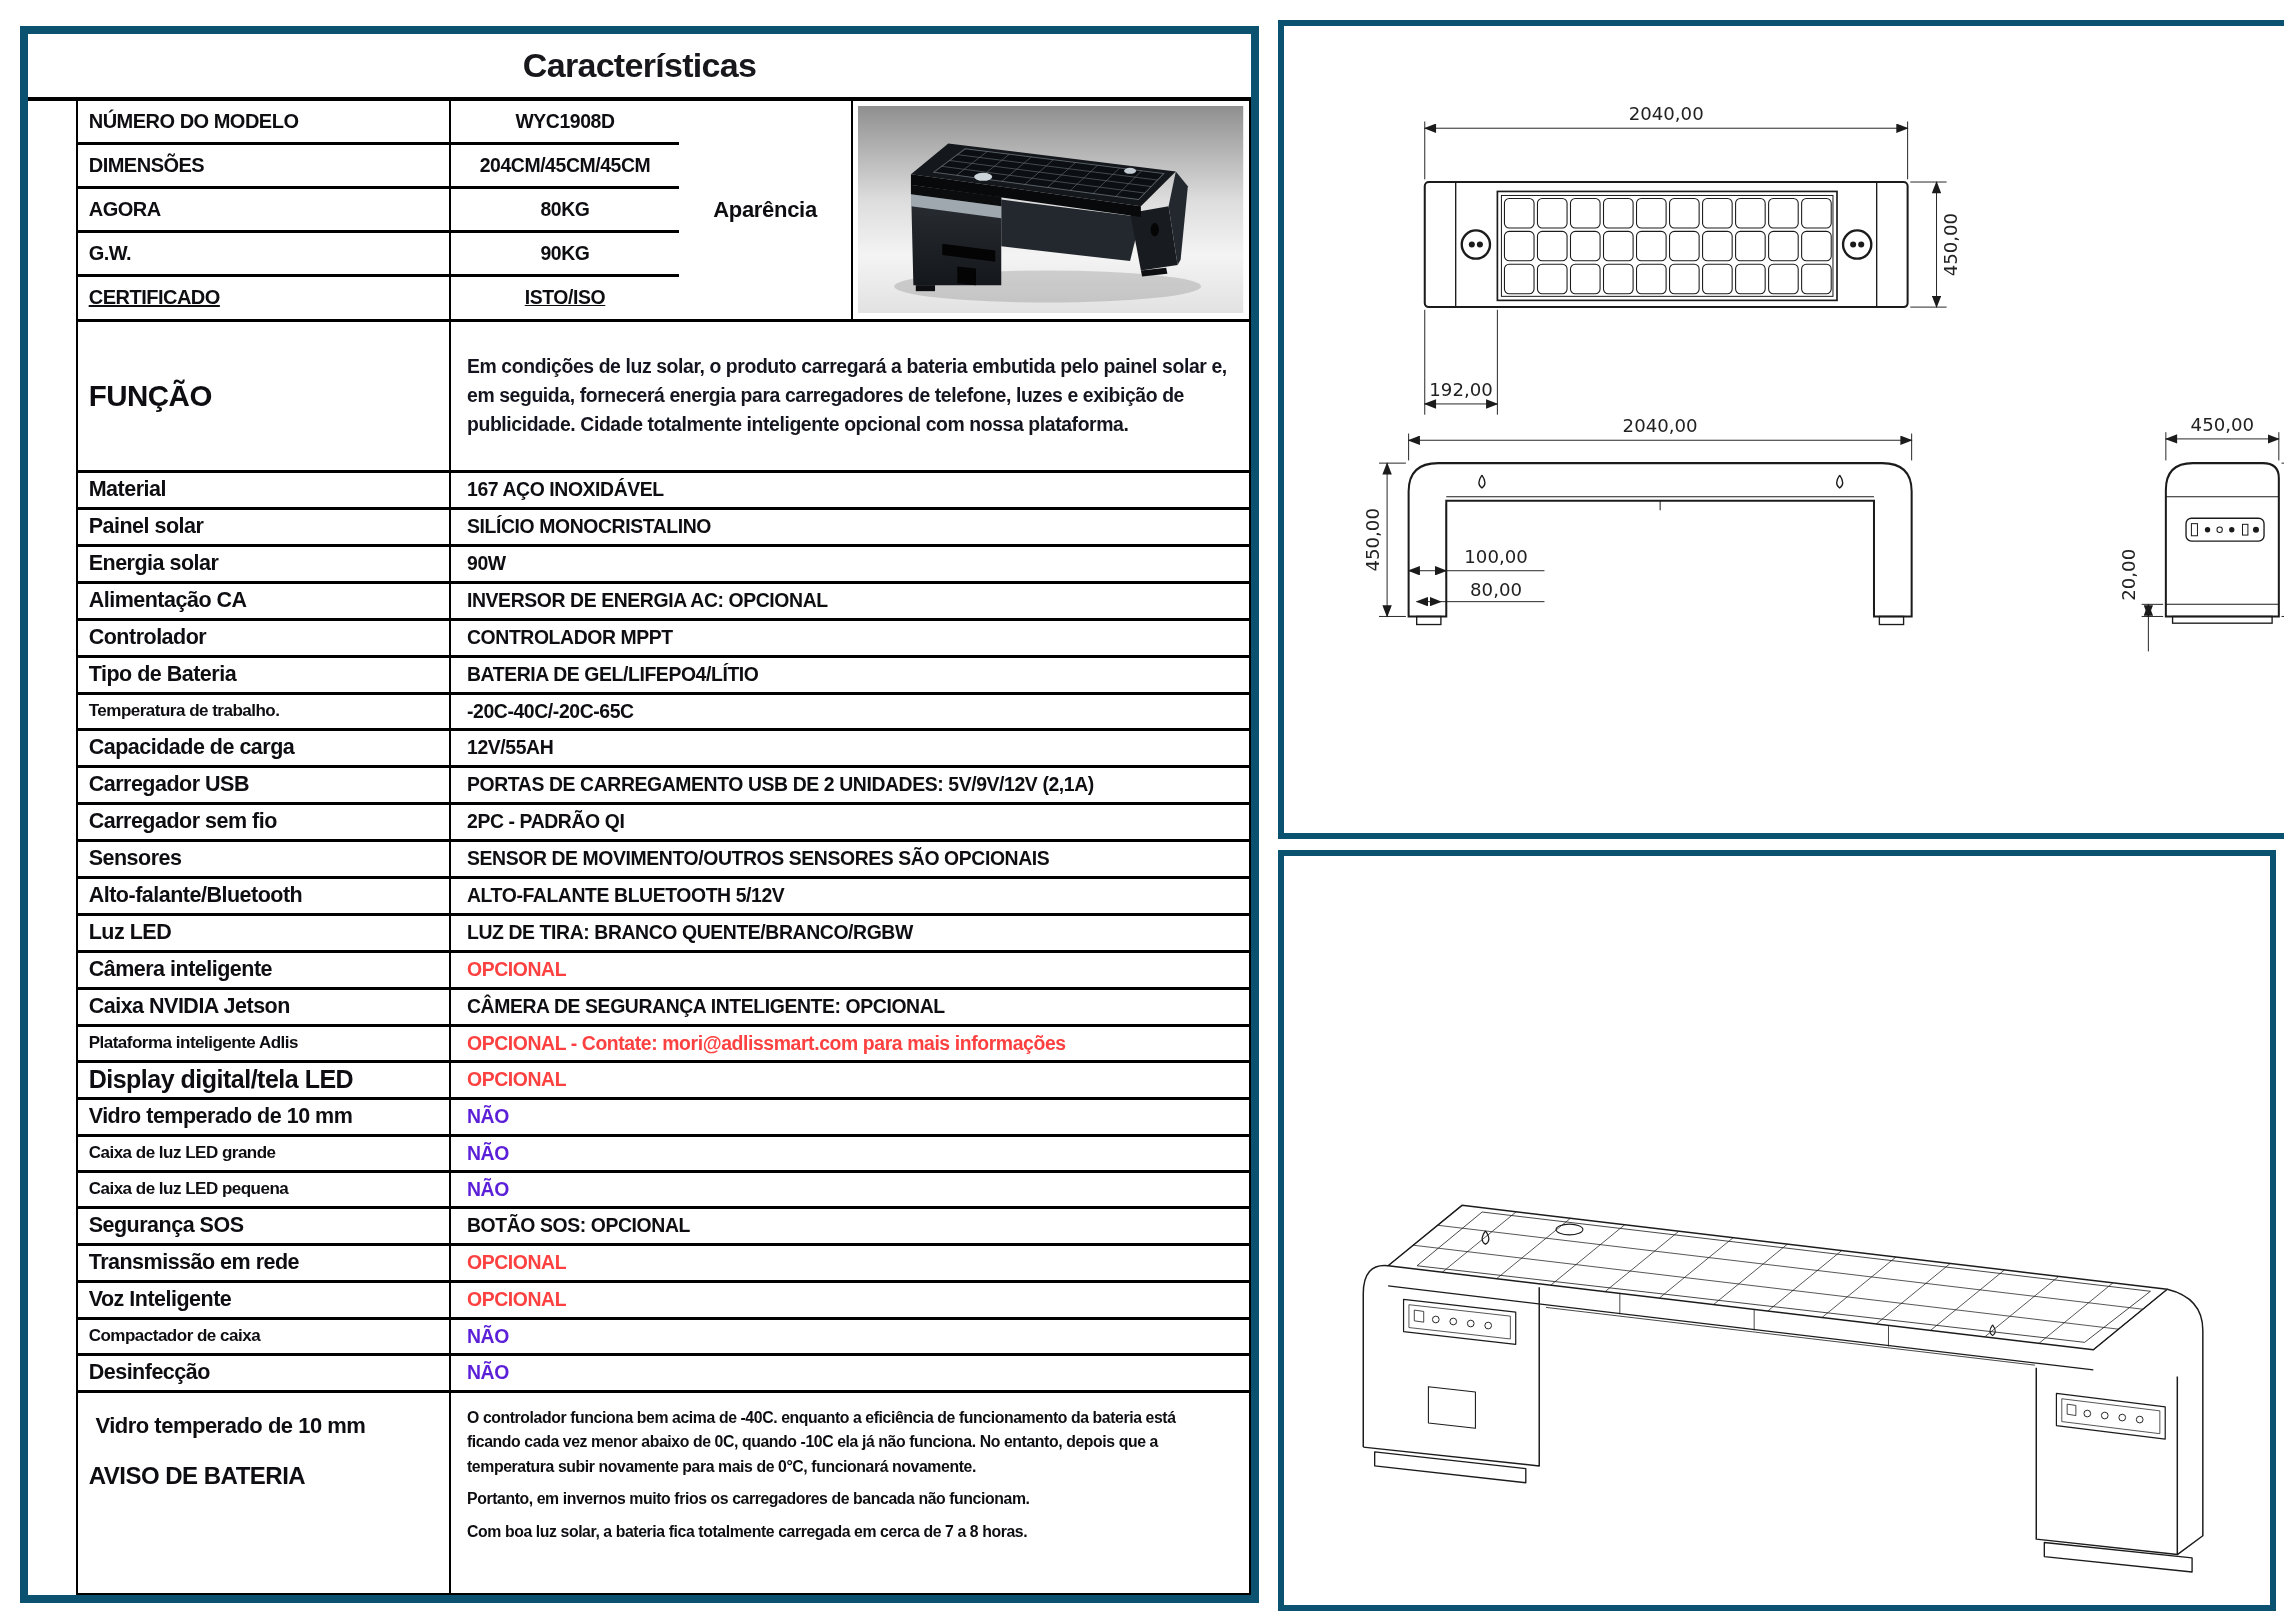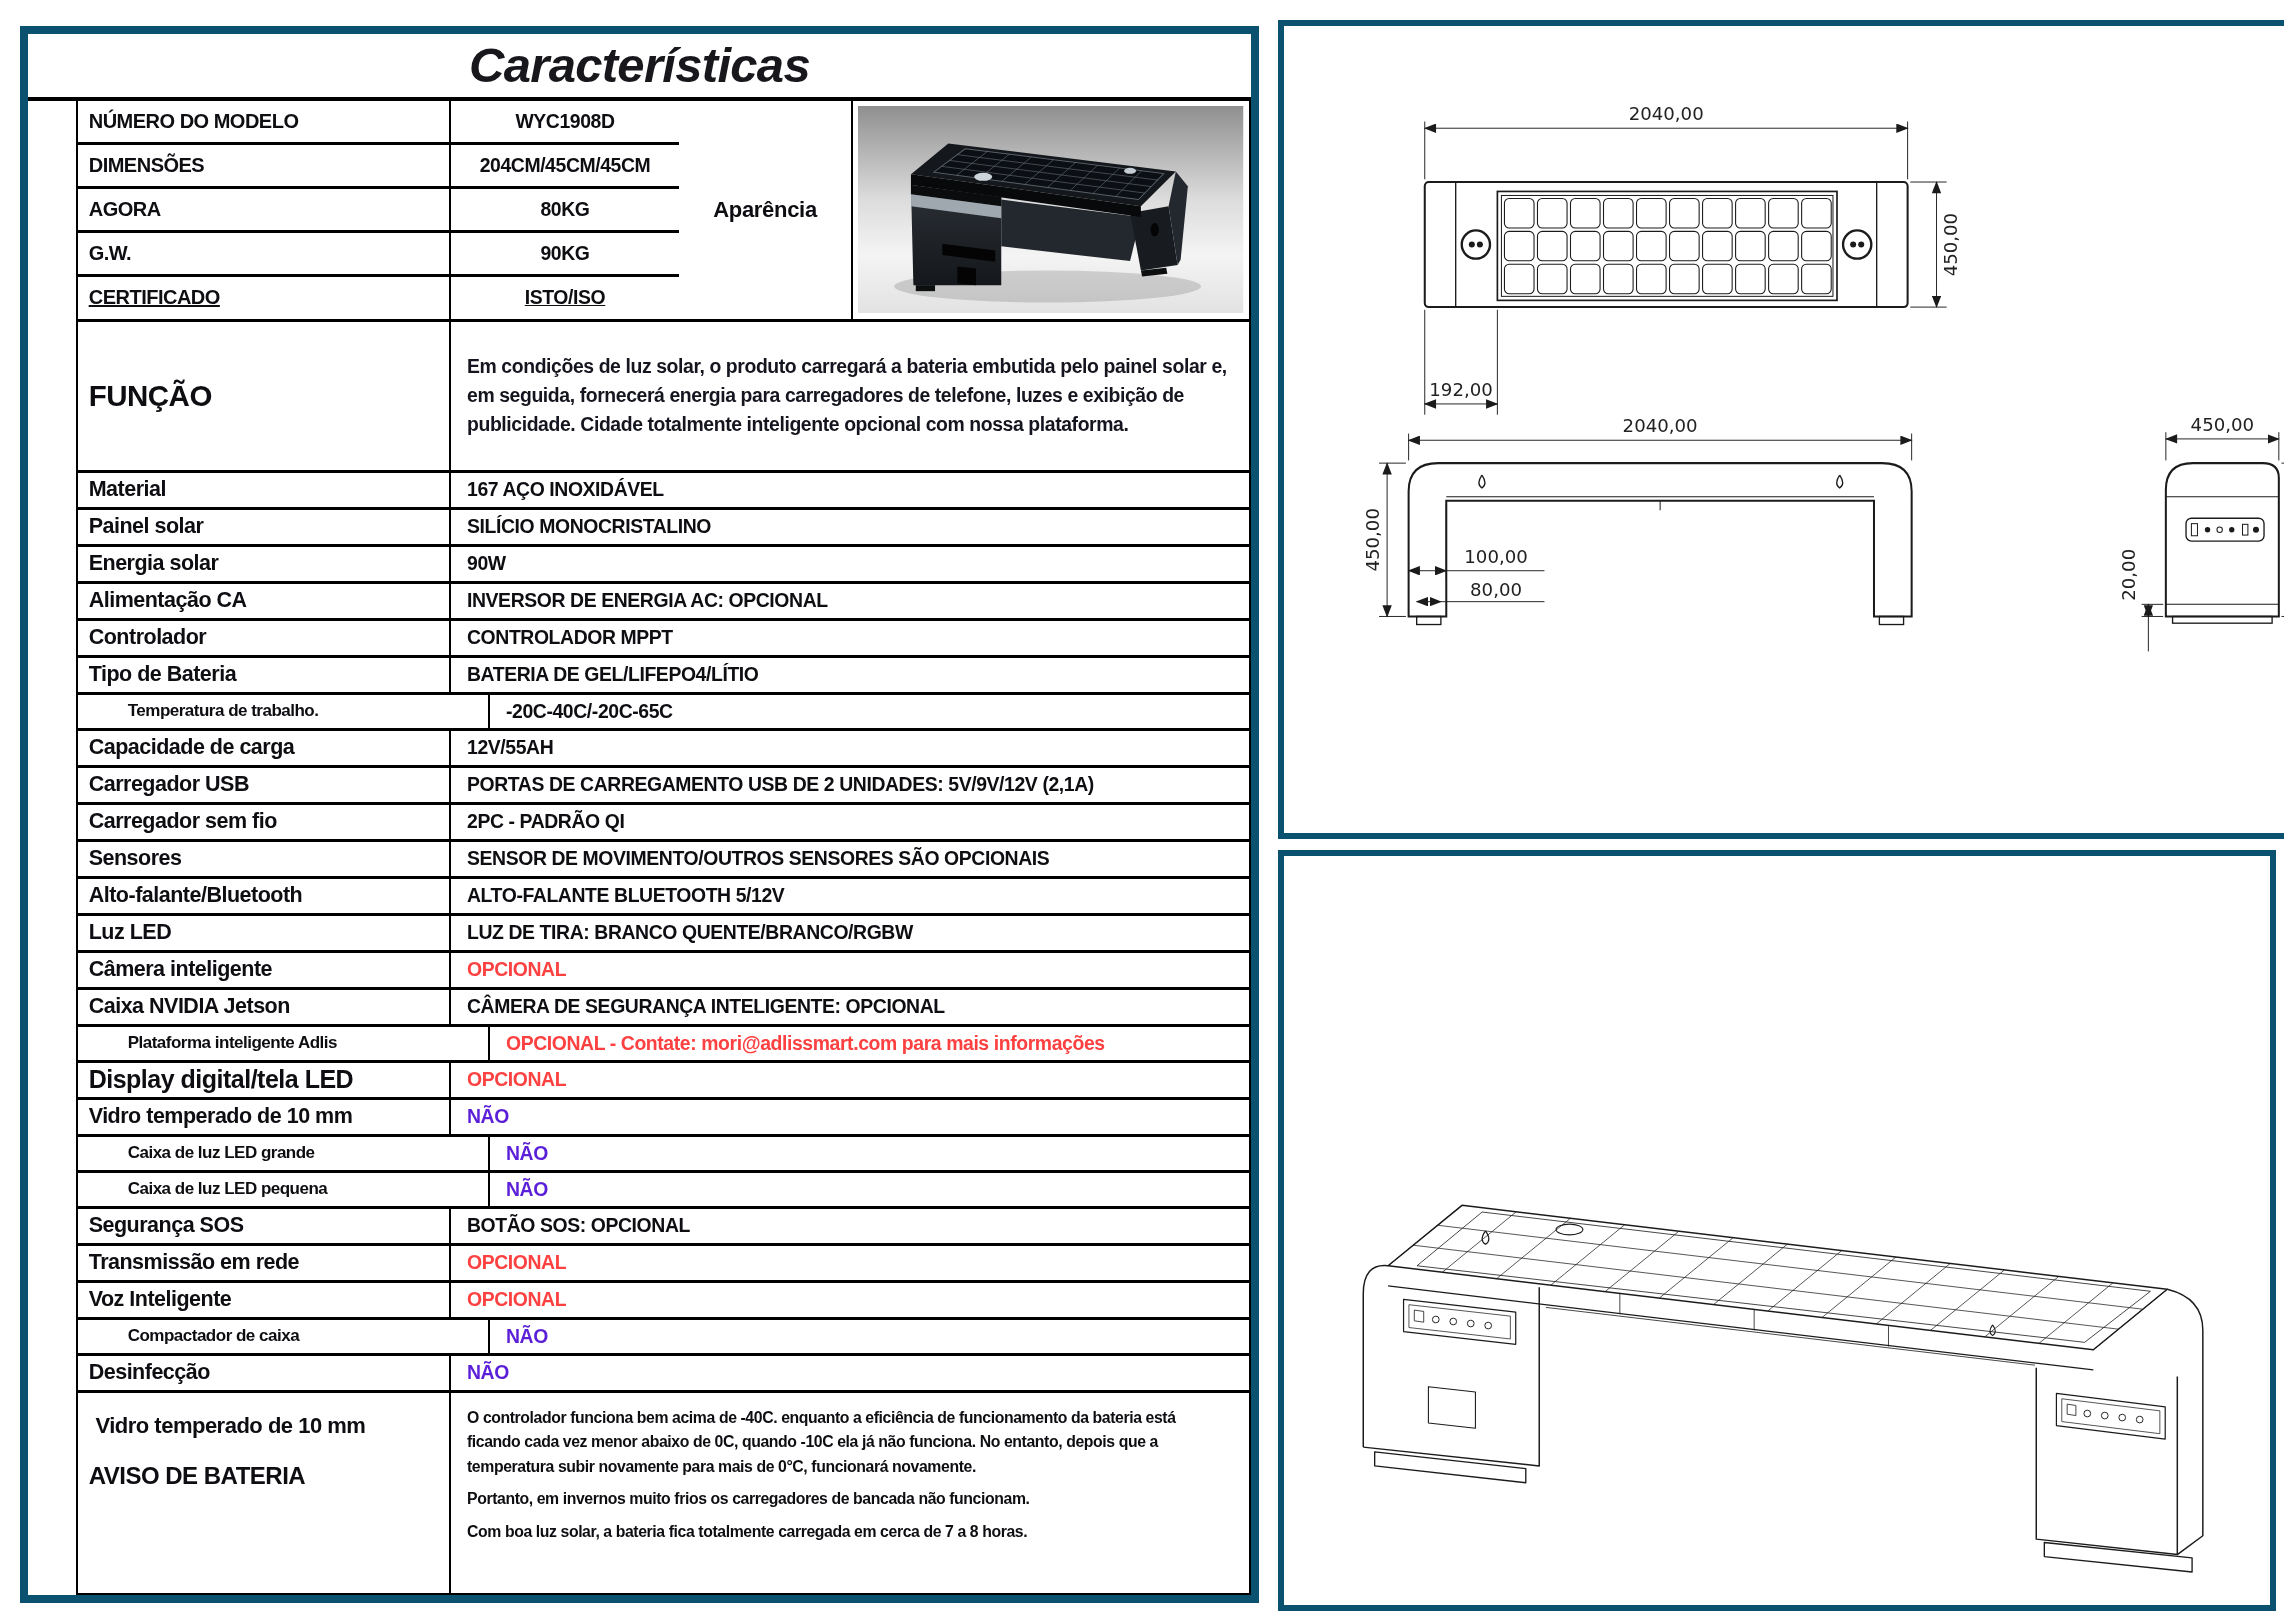--- a/index.html
+++ b/index.html
@@ -14,21 +14,21 @@
   body{
     position:relative;width:2284px;height:1623px;
     font-family:"Liberation Sans",sans-serif;color:var(--ink);
   }
   .panel{position:absolute;background:#fff;}
   
   .lp{left:20px;top:25.5px;width:1239px;height:1577px;border:8px solid var(--teal);
       display:flex;flex-direction:column;overflow:hidden;}
   .titlebox{height:67px;flex:0 0 auto;display:flex;align-items:center;justify-content:center;
       border-bottom:4px solid var(--line);}
-  .titlebox .t{font-size:49px;font-weight:bold;letter-spacing:-0.7px;color:#17171c;font-style:italic;}
+  .titlebox .t{font-size:34px;font-weight:bold;letter-spacing:-0.7px;color:#17171c;}
   .grid{flex:1;display:flex;flex-direction:column;border-left:2.7px solid var(--line);
       border-right:2.7px solid var(--line);border-bottom:2.7px solid var(--line);margin-left:48px;}
   .cell{display:flex;align-items:center;}
   .lbl{width:373px;flex:0 0 373px;border-right:2.7px solid var(--line);padding-left:10.7px;
       font-weight:bold;letter-spacing:-0.5px;font-size:21.5px;}
   .lbl.sm{font-size:17px;}
   .lbl.lg{font-size:25px;}
   .val{flex:1;padding-left:16px;font-weight:bold;font-size:19.4px;letter-spacing:-0.4px;
       text-transform:none;color:var(--ink);}
   .val.center{justify-content:center;padding-left:0;text-align:center;}
@@ -46,21 +46,21 @@
       font-weight:bold;font-size:22px;letter-spacing:-0.3px;}
   .photocell{flex:1;padding:5.4px;display:flex;}
   .photocell svg{width:100%;height:100%;}
   
   .funcrow{flex:0 0 151px;display:flex;border-bottom:3.4px solid var(--line);}
   .funcrow .lbl{font-size:29.5px;}
   .funcrow .val{padding:9.4px 17.4px 9.4px 16px;font-size:19.4px;line-height:1.5;
       align-items:center;color:#15151f;}
   
   .srow{display:flex;border-bottom:3.4px solid var(--line);flex:0 0 37px;}
-  .srow.sm{flex:0 0 36px;padding-left:39px;}
+  .srow.sm{flex:0 0 36px;}
   
   .noterow{flex:1;display:flex;}
   .noterow .lbl{flex-direction:column;align-items:flex-start;justify-content:flex-start;
       padding-top:20px;gap:23px;}
   .noterow .lbl .l1{font-size:22px;font-weight:bold;padding-left:6.7px;}
   .noterow .lbl .l2{font-size:24px;font-weight:bold;}
   .noterow .val{flex-direction:column;align-items:flex-start;justify-content:flex-start;
       padding:13.4px 20px 6.7px 16px;font-size:15.8px;line-height:1.55;gap:8px;}
   
   .rp-top{left:1278px;top:20px;width:1118px;height:819px;border:6.7px solid var(--teal);}

